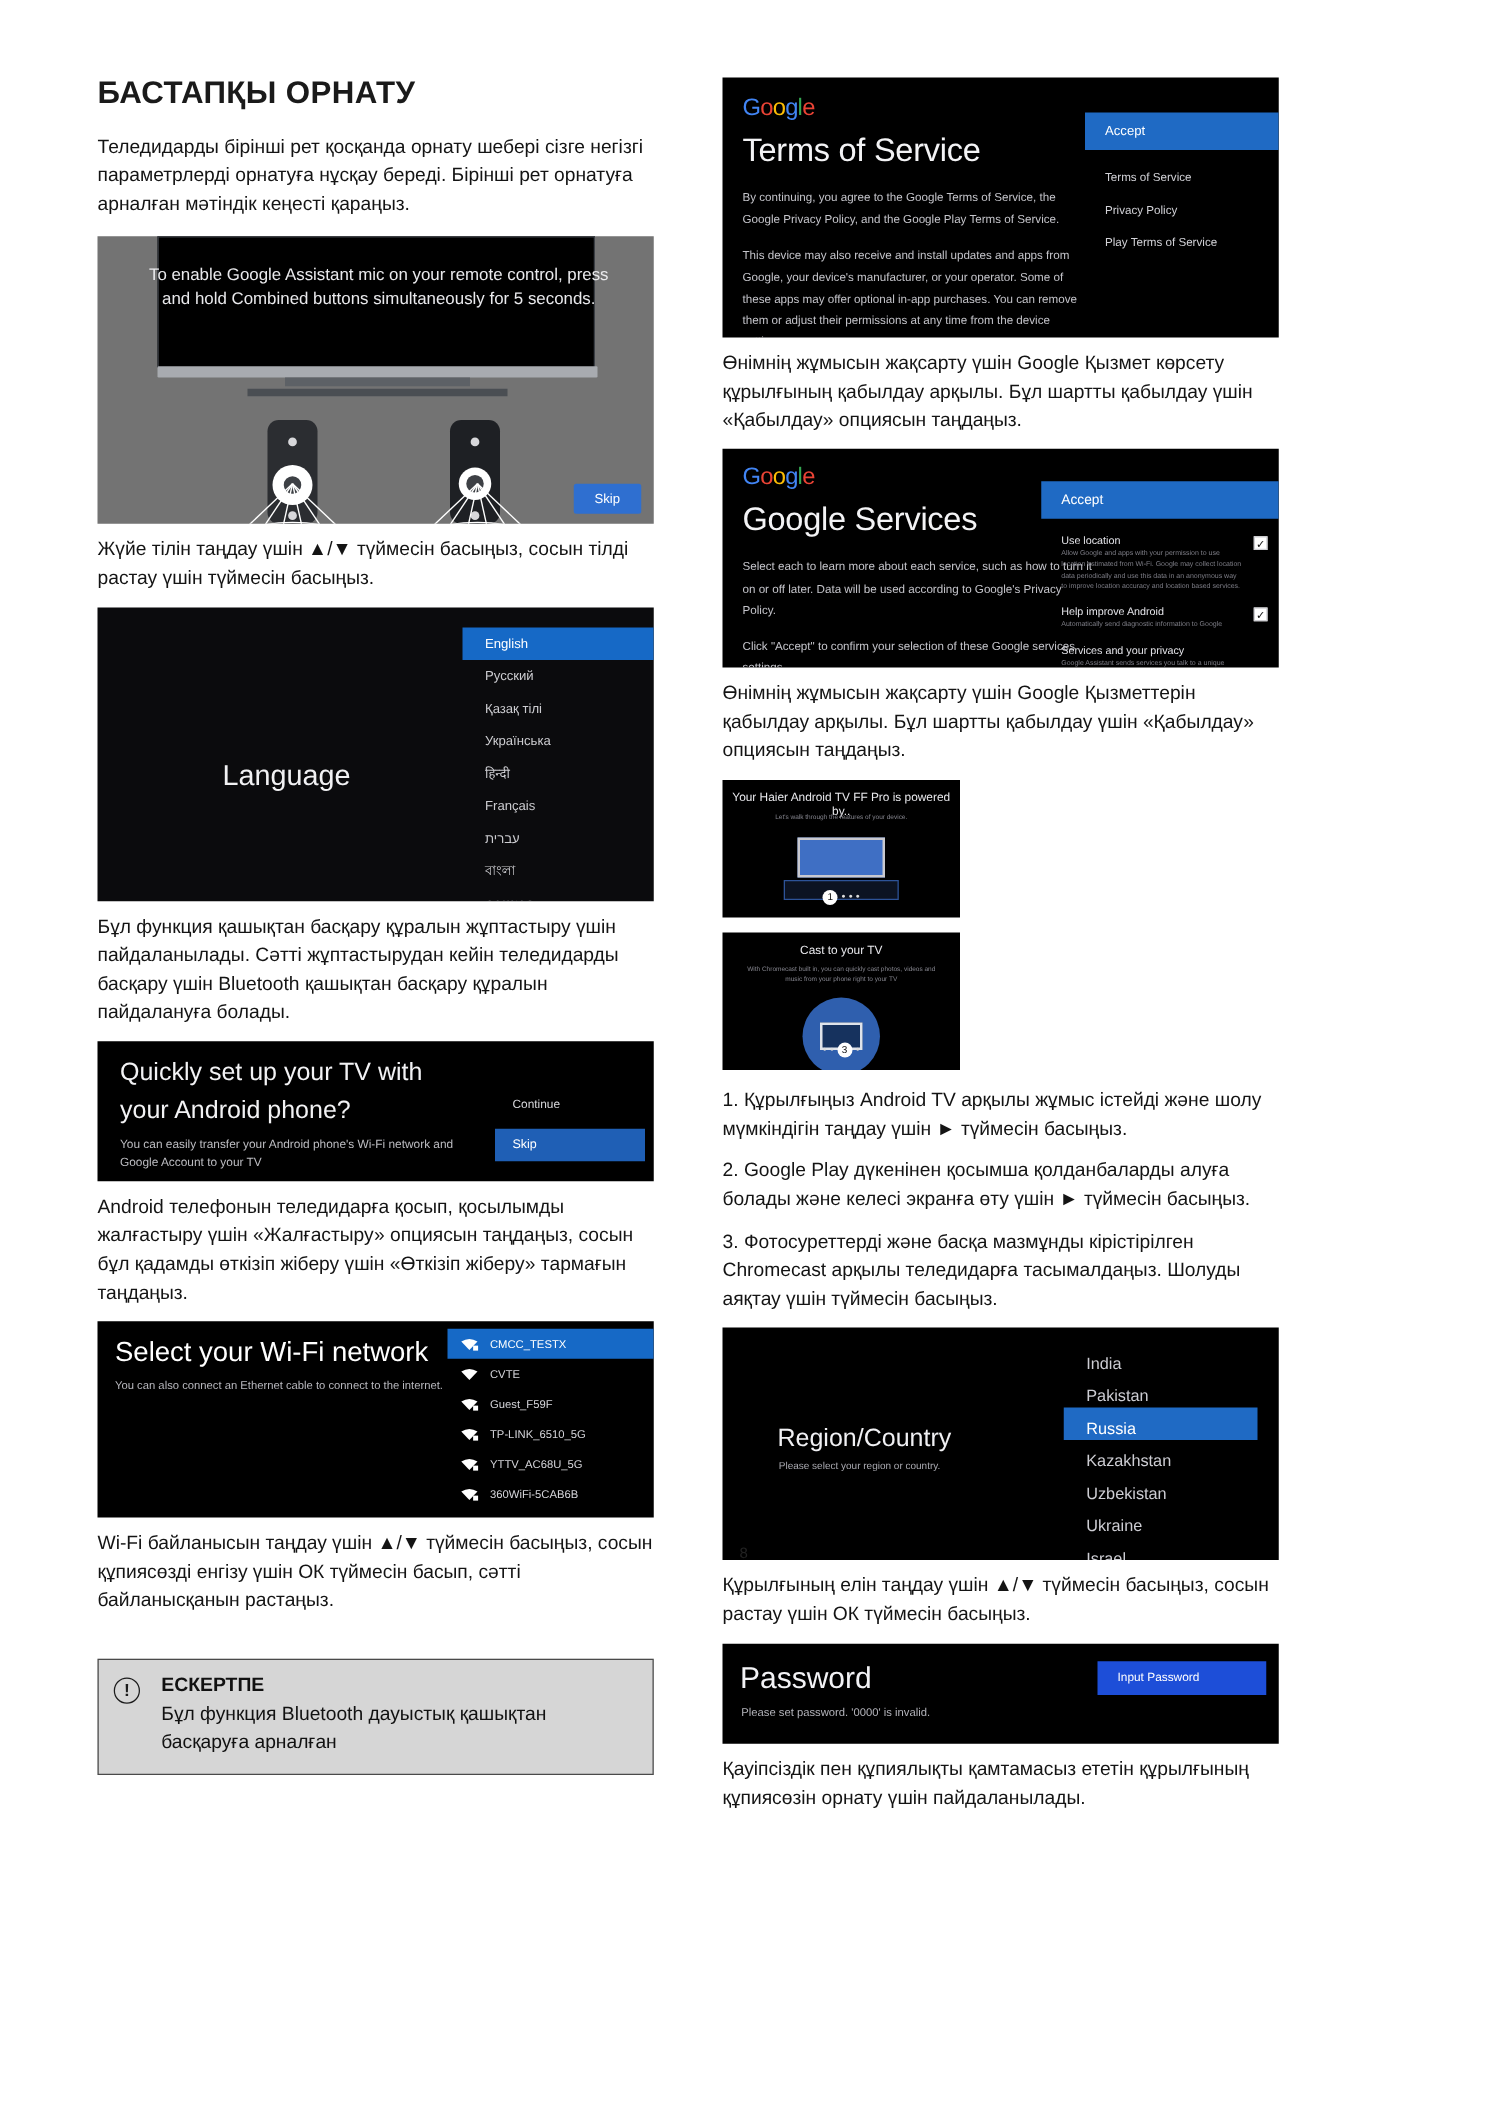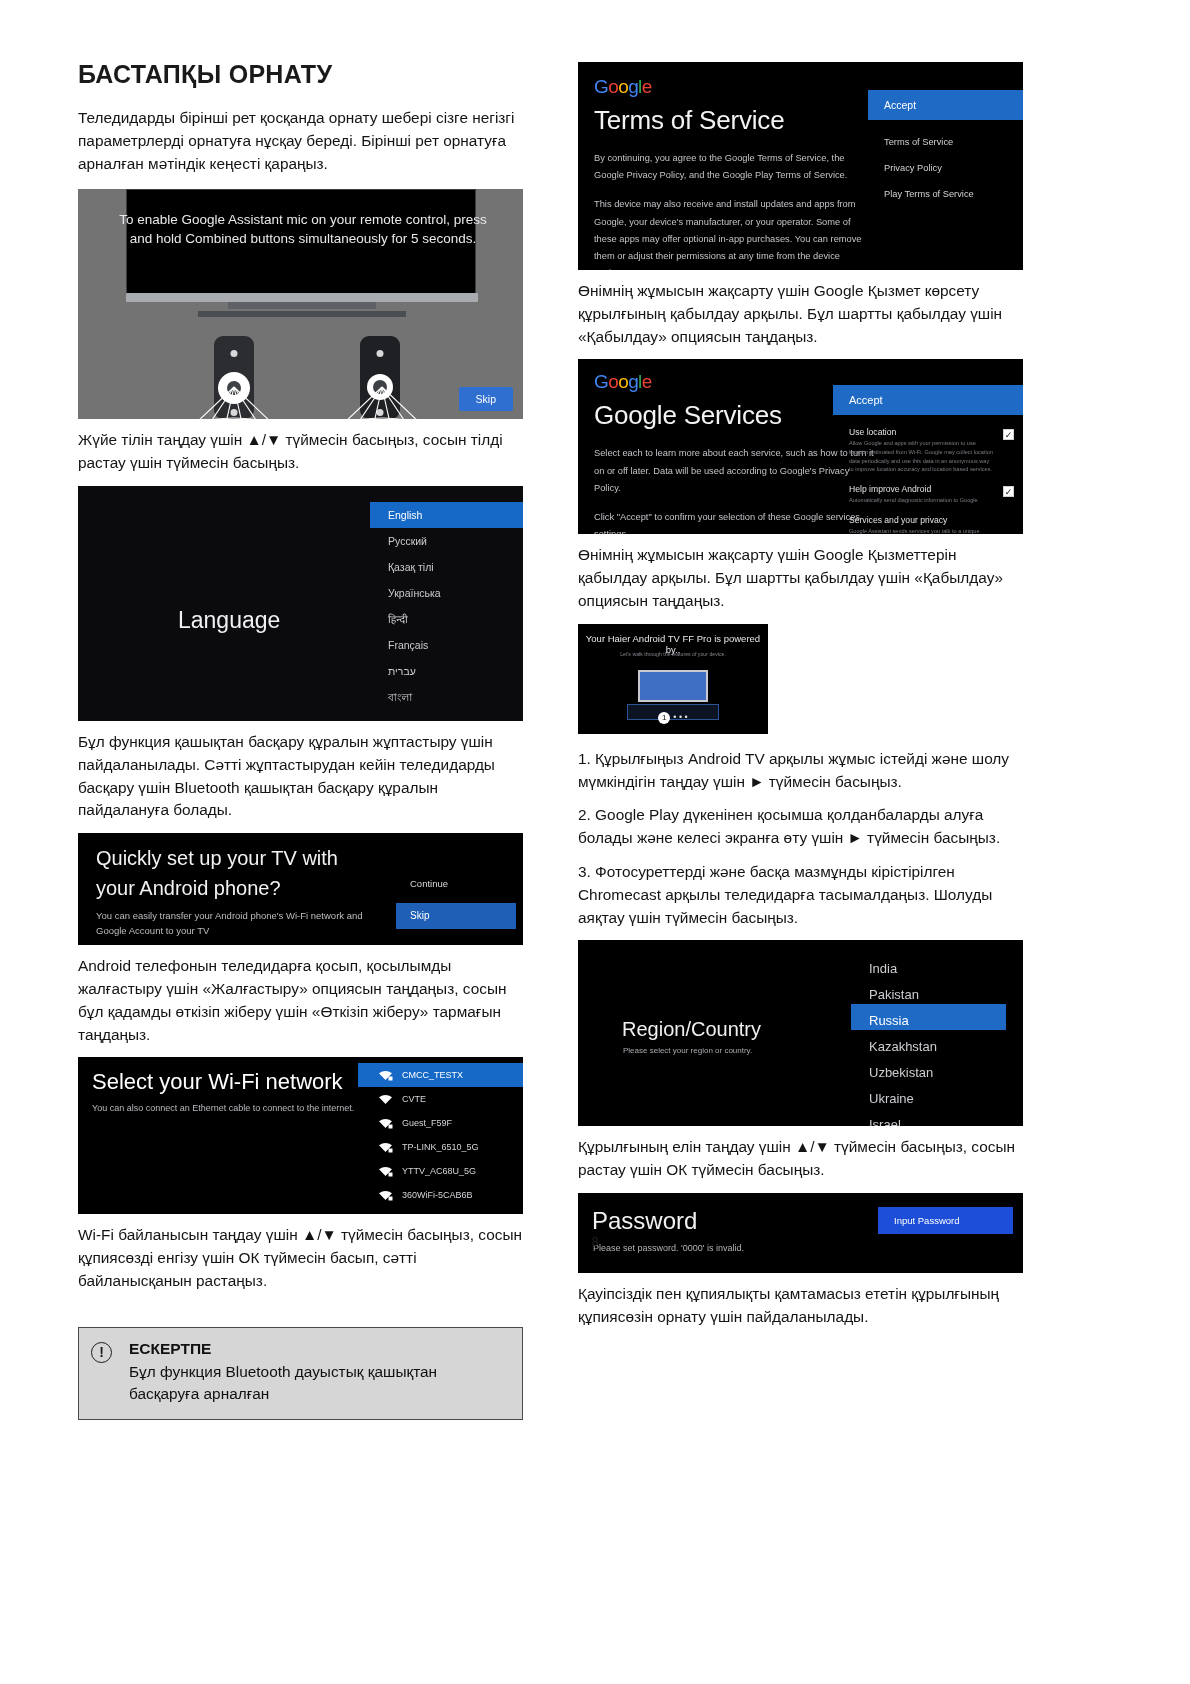--- a/index.html
+++ b/index.html
@@ -157,21 +157,21 @@
   }
   .wifi-sub {
     position:absolute; left:14px; top:46px;
     color:#b9b9bf; font-size:9px;
   }
   .wifi-list {
     position:absolute; right:0; top:6px; width:165px;
   }
   .wifi-row {
     height:24px; display:flex; align-items:center;
-    gap:9px; padding-left:20px;
+    gap:9px; padding-left:10px;
     color:#d5d5da; font-size:9px;
   }
   .wifi-row.sel { background:#1669c6; color:#fff; }
   .wifi-ico { width:15px; height:11px; position:relative; flex:0 0 15px; }
 
   
   .note {
     border:1.3px solid #4a4a4a;
     background:#d6d6d6;
     padding:12px 14px 14px 50px;
@@ -527,20 +527,30 @@
       <div class="thumbs">
         <div class="thumb">
           <div class="th-t">Your Haier Android TV FF Pro is powered by..</div>
           <div class="th-s">Let's walk through the features of your device.</div>
           <div class="tv-pic"></div>
           <div class="tv-stand"></div>
           <div class="dots"><span class="cur">1</span>• • •</div>
         </div>
       </div>
 
+      <div class="thumbs" style="margin-top:12px;">
+        <div class="thumb">
+          <div class="th-t">Cast to your TV</div>
+          <div class="th-s">With Chromecast built in, you can quickly cast photos, videos and music from your phone right to your TV</div>
+          <div class="cast-circle">
+            <div class="cast-screen"></div>
+          </div>
+          <div class="dots">• • <span class="cur">3</span>•</div>
+        </div>
+      </div>
 
       <div class="gap-md"></div>
 
       <p class="body tight">1. Құрылғыңыз Android TV арқылы жұмыс істейді және шолу мүмкіндігін таңдау үшін ► түймесін басыңыз.</p>
       <p class="body tight">2. Google Play дүкенінен қосымша қолданбаларды алуға болады және келесі экранға өту үшін ► түймесін басыңыз.</p>
       <p class="body tight">3. Фотосуреттерді және басқа мазмұнды кірістірілген Chromecast арқылы теледидарға тасымалдаңыз. Шолуды аяқтау үшін        түймесін басыңыз.</p>
 
       <div class="shot shot-region">
         <div class="rg-title">Region/Country</div>
         <div class="rg-sub">Please select your region or country.</div>

